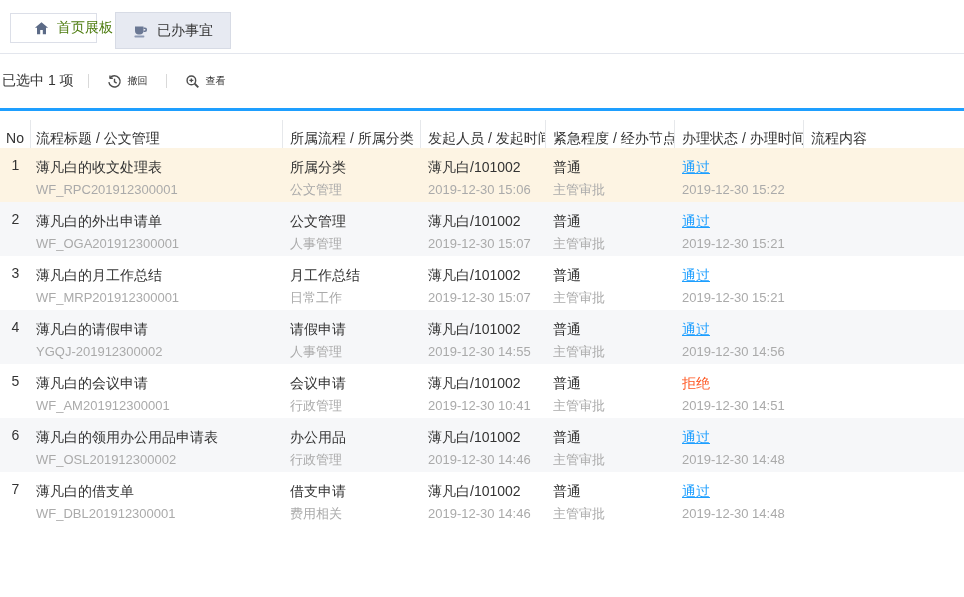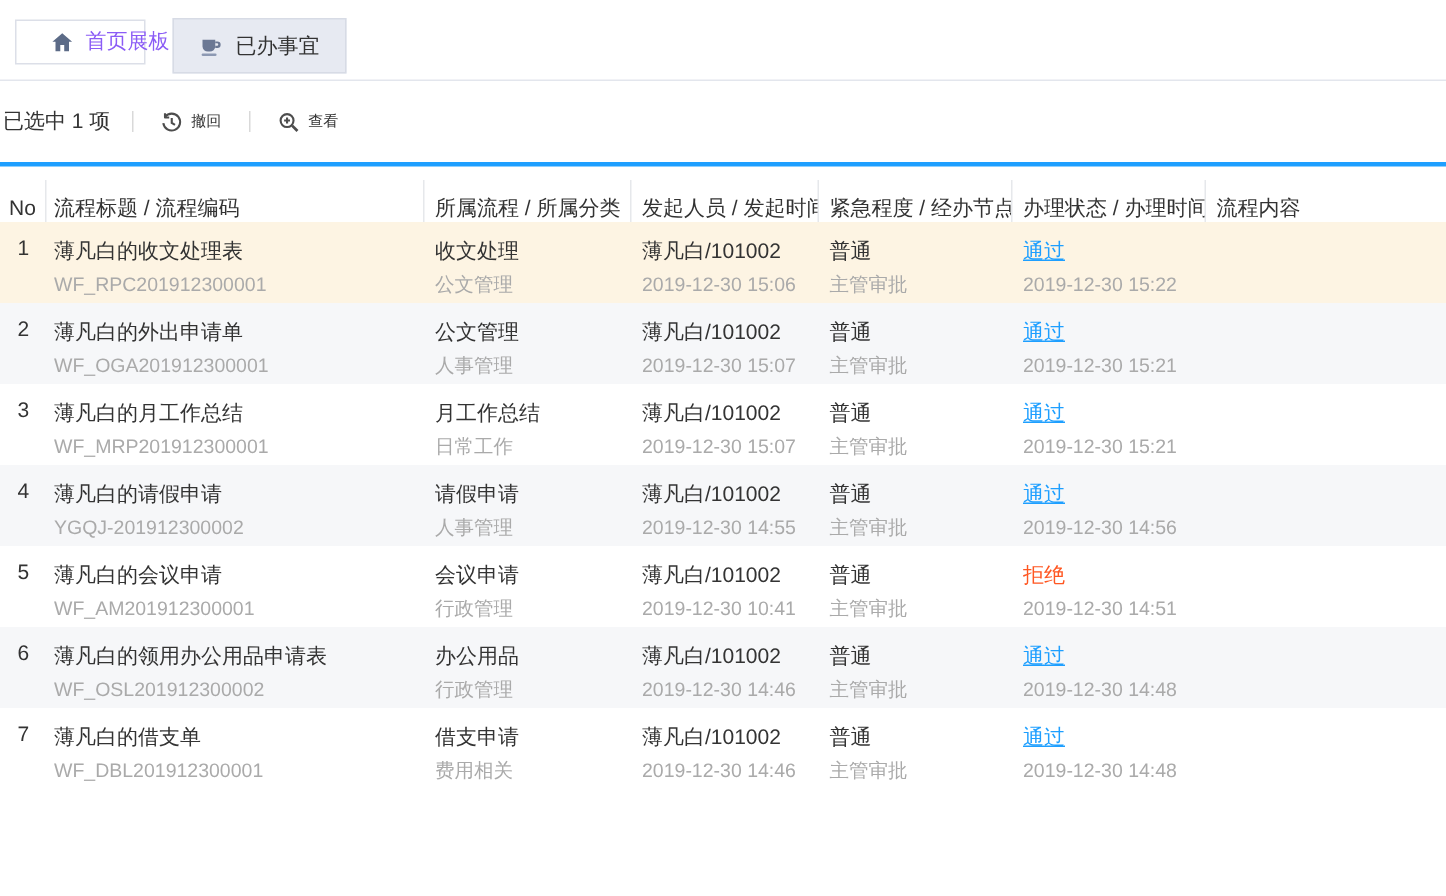--- a/index.html
+++ b/index.html
@@ -15,21 +15,21 @@
   *{margin:0;padding:0;box-sizing:border-box;}
   html,body{background:#fff;}
   body{font-family:"Liberation Sans","DejaVu Sans",sans-serif;color:var(--text-dark);}
   .screen{position:relative;width:964px;height:597px;background:#fff;overflow:hidden;}
 
   
   .tabbar{position:absolute;left:0;top:0;width:964px;height:54px;background:#fff;}
   .tabbar-line{position:absolute;left:0;top:53px;width:964px;height:1px;background:#e3e6ed;}
   .tab{position:absolute;display:flex;align-items:center;justify-content:center;gap:8px;
        font-size:14px;cursor:pointer;white-space:nowrap;}
-  .tab-home{left:10px;top:13px;width:87px;height:30px;background:#fff;border:1px solid var(--border-light);color:#8b5cf6;padding-left:40px;}
+  .tab-home{left:10px;top:13px;width:87px;height:30px;background:#fff;border:1px solid var(--border-light);color:#4d7c0f;padding-left:40px;}
   .tab-done{left:115px;top:12px;width:116px;height:37px;background:#e7eaf2;border:1px solid #d7dbe5;color:#333;}
   .tab svg{display:block;}
 
   
   .toolbar{position:absolute;left:0;top:54px;width:964px;height:54px;display:flex;align-items:center;background:#fff;}
   .toolbar .sel{margin-left:2px;font-size:14px;color:#333;}
   .tb-divider{width:1px;height:14px;background:#d9d9d9;margin:0 14px;}
   .tb-btn{display:flex;align-items:center;gap:6px;font-size:10px;color:#333;cursor:pointer;background:none;border:none;font-family:inherit;padding:2px 4px;}
   .tb-btn svg{display:block;}
 
@@ -107,37 +107,37 @@
         </svg>
       </span>
       <span>查看</span>
     </button>
   </div>
 
   <div class="blue-line"></div>
 
   <div class="thead grid-cols">
     <div class="th c-no">No</div>
-    <div class="th c-title">流程标题 / 流程编码</div>
+    <div class="th c-title">流程标题 / 公文管理</div>
     <div class="th pad">所属流程 / 所属分类</div>
     <div class="th pad">发起人员 / 发起时间</div>
     <div class="th pad">紧急程度 / 经办节点</div>
     <div class="th pad">办理状态 / 办理时间</div>
     <div class="th pad">流程内容</div>
   </div>
 
   <div class="tbody" id="tbody">
     <div class="trow grid-cols selected">
       <div class="cell c-no">1</div>
       <div class="cell c-title">
         <div class="l1">薄凡白的收文处理表</div>
         <div class="l2">WF_RPC201912300001</div>
       </div>
       <div class="cell pad">
-        <div class="l1">收文处理</div>
+        <div class="l1">所属分类</div>
         <div class="l2">公文管理</div>
       </div>
       <div class="cell pad">
         <div class="l1">薄凡白/101002</div>
         <div class="l2">2019-12-30 15:06</div>
       </div>
       <div class="cell pad">
         <div class="l1">普通</div>
         <div class="l2">主管审批</div>
       </div>

